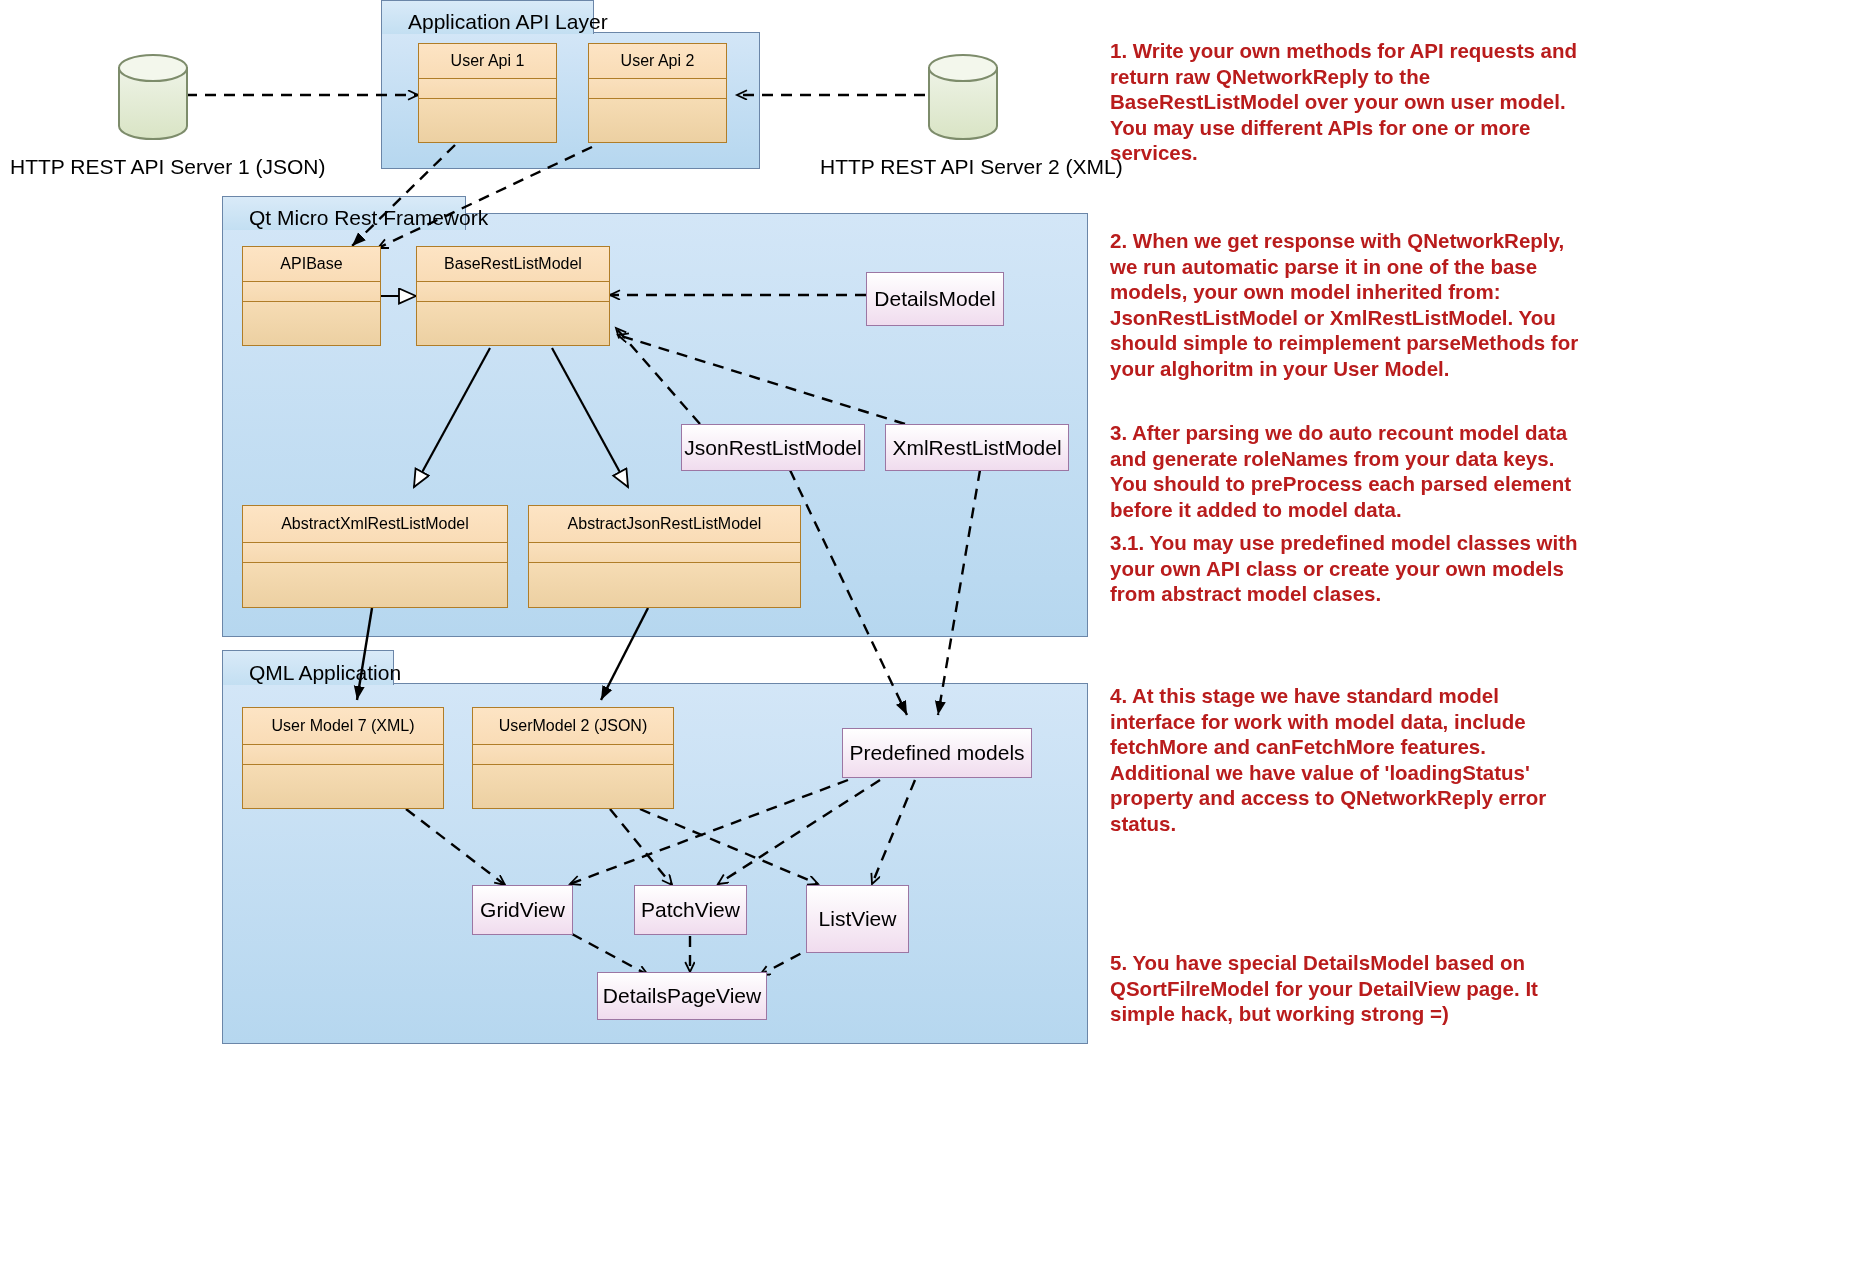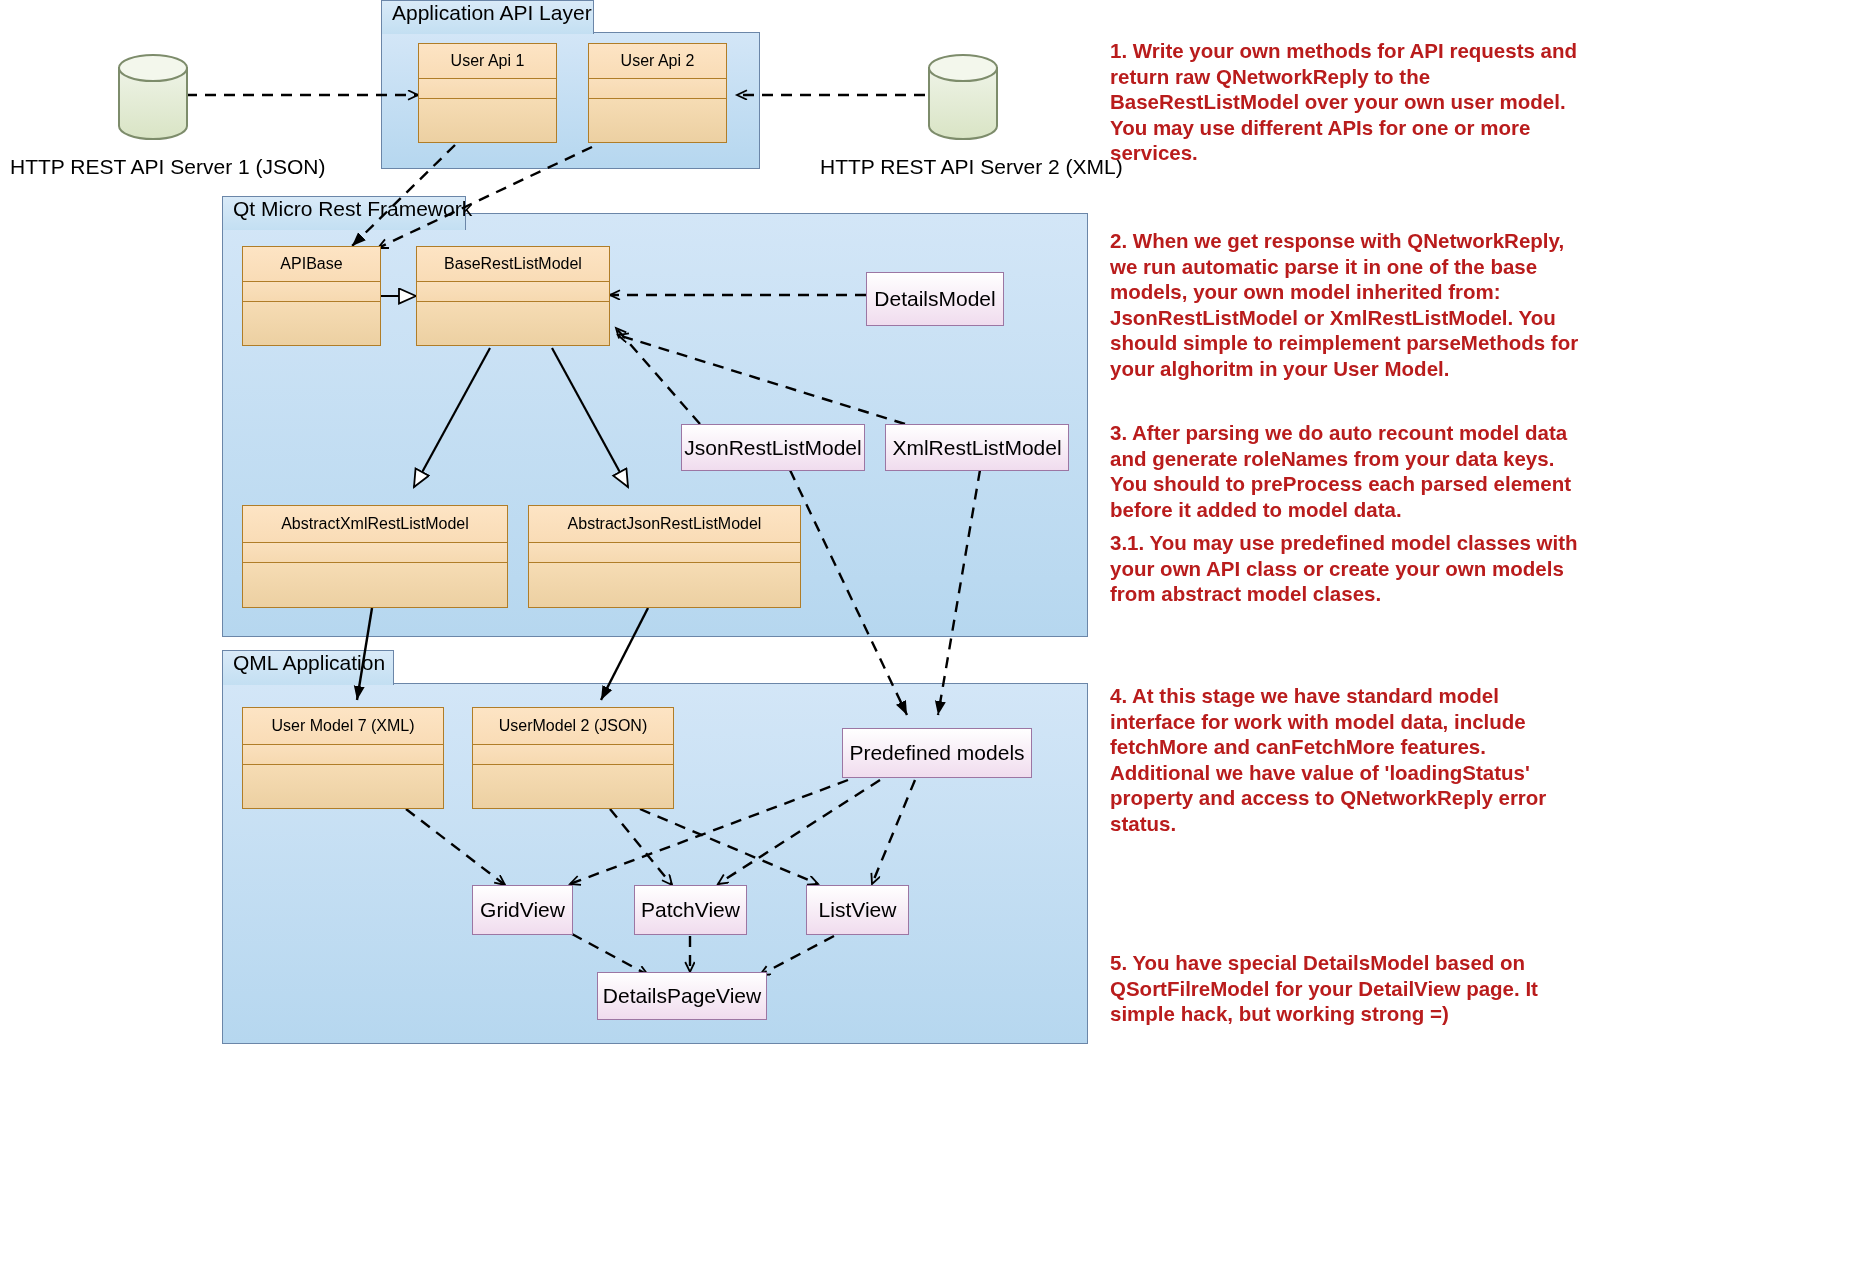--- a/index.html
+++ b/index.html
@@ -26,22 +26,22 @@
     border: 1.6px solid #6b86a8;
     background: linear-gradient(180deg, #d3e6f7 0%, #b6d7ef 100%);
   }
   .pkg-tab {
     position: absolute;
     box-sizing: border-box;
     border: 1.6px solid #6b86a8;
     border-bottom: none;
     background: linear-gradient(180deg, #d9eaf8 0%, #c3dff2 100%);
     display: flex;
-    align-items: flex-start;
-    padding-left: 10px;
+    align-items: flex-end;
+    padding-left: 26px;
     font-size: 21px;
     color: #000;
     white-space: nowrap;
   }
   
   .uml {
     position: absolute;
     box-sizing: border-box;
     border: 1.5px solid #b07d28;
     background: #f3d9b0;
@@ -279,21 +279,21 @@
   </div>
 
   <div class="pink" style="left:472px; top:885px; width:101px; height:50px;">
     <span>GridView</span>
   </div>
 
   <div class="pink" style="left:634px; top:885px; width:113px; height:50px;">
     <span>PatchView</span>
   </div>
 
-  <div class="pink" style="left:806px; top:885px; width:103px; height:50px;">
+  <div class="pink" style="left:806px; top:885px; width:103px; height:68px;">
     <span>ListView</span>
   </div>
 
   <div class="pink" style="left:597px; top:972px; width:170px; height:48px;">
     <span>DetailsPageView</span>
   </div>
 
   <div class="note" style="left:1110px; top:38px;">1. Write your own methods for API requests and return raw QNetworkReply to the BaseRestListModel over your own user model. You may use different APIs for one or more services.</div>
   <div class="note" style="left:1110px; top:228px;">2. When we get response with QNetworkReply, we run automatic parse it in one of the base models, your own model inherited from: JsonRestListModel or XmlRestListModel. You should simple to reimplement parseMethods for your alghoritm in your User Model.</div>
   <div class="note" style="left:1110px; top:420px;">3. After parsing we do auto recount model data and generate roleNames from your data keys. You should to preProcess each parsed element before it added to model data.</div>

